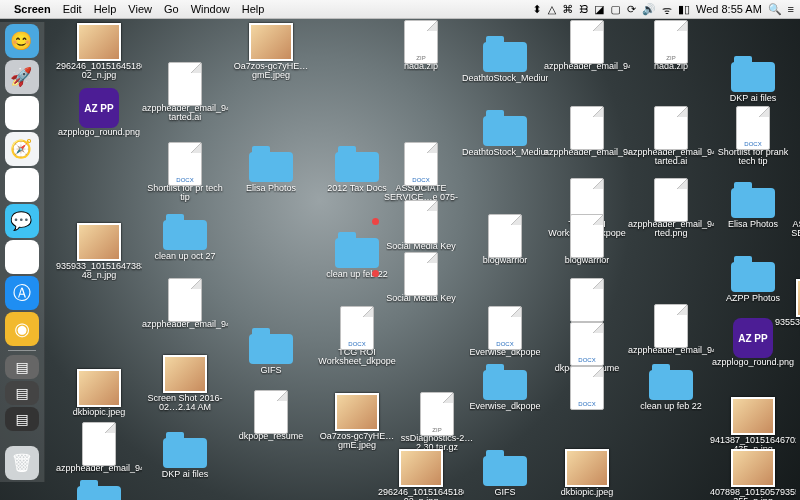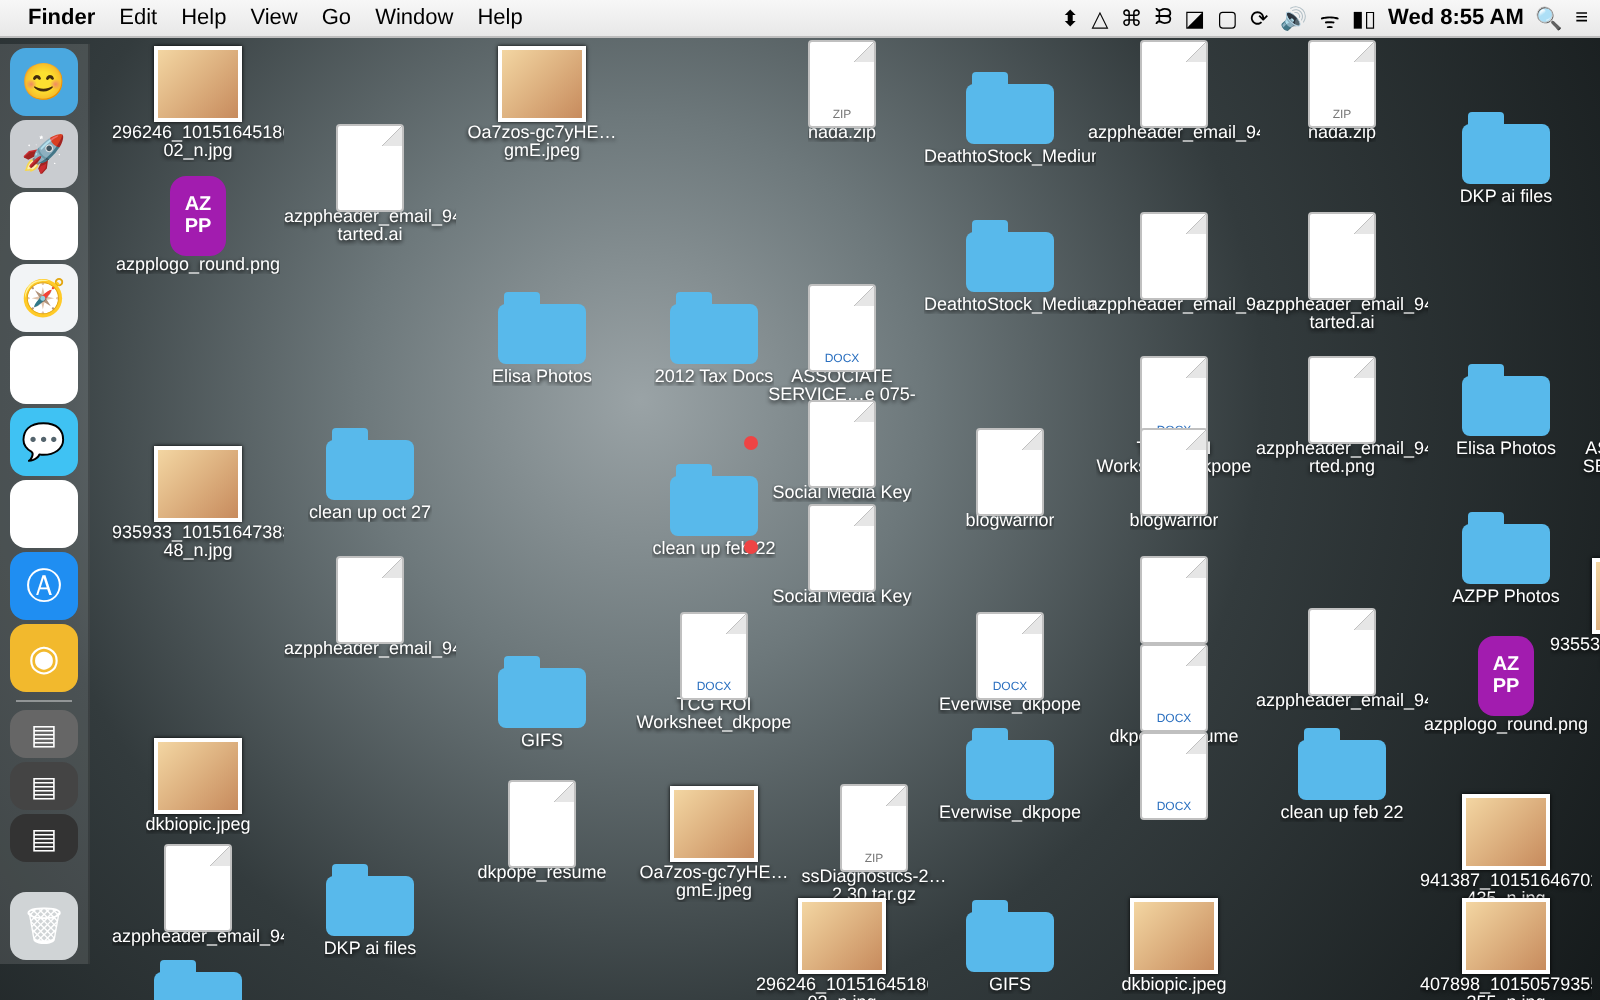--- a/index.html
+++ b/index.html
@@ -2,49 +2,49 @@
 <html><head>
 <meta charset="utf-8">
 <style>
   html,body{margin:0;padding:0;width:800px;height:500px;overflow:hidden;font-family:-apple-system,"Helvetica Neue",Arial,sans-serif;font-size:9px;color:#fff;user-select:none}
   body{background:radial-gradient(circle at 40% 40%,#9aa3a6 0%,#6d787b 25%,#333b3d 55%,#151a1b 100%)}
   
   .menubar{position:absolute;top:0;left:0;right:0;height:18px;background:linear-gradient(#f7f7f7,#e8e8e8);border-bottom:1px solid #bdbdbd;display:flex;align-items:center;padding:0 6px;color:#000;font-size:11px}
   .menubar .apple{font-size:13px;margin-right:8px}
   .menubar .menu{margin-right:12px}
   .menubar .tray{margin-left:auto;display:flex;align-items:center;gap:6px;font-size:11px}
-  .clock{font-weight:700}
+  .clock{font-weight:400}
   
   .dock{position:absolute;left:0;top:22px;bottom:18px;width:40px;display:flex;flex-direction:column;gap:2px;padding:2px;background:rgba(255,255,255,.12);border-right:1px solid rgba(0,0,0,.2);align-items:center}
   .dock-item{width:34px;height:34px;border-radius:8px;background:#5fa9e6;display:flex;align-items:center;justify-content:center;font-size:18px;color:#fff}
   .dock-sep{width:28px;height:1px;background:rgba(255,255,255,.4);margin:2px 0}
   .trash{margin-top:auto;width:34px;height:34px;border-radius:8px;background:#d0d4d6;display:flex;align-items:center;justify-content:center;font-size:18px}
   
   .desktop{position:absolute;left:42px;top:18px;right:0;bottom:0}
   .item{position:absolute;width:78px;display:flex;flex-direction:column;align-items:center;text-align:center;gap:2px}
   .item .lbl{text-shadow:0 1px 2px #000;line-height:1.05;max-width:86px;overflow:hidden}
   .ic{width:44px;height:36px;display:flex;align-items:center;justify-content:center}
   
   .folder{background:#58b9eb;border-radius:4px;position:relative;width:44px;height:30px;margin-top:6px}
   .folder:before{content:"";position:absolute;top:-6px;left:3px;width:18px;height:8px;background:#58b9eb;border-radius:2px 2px 0 0}
   .doc{width:32px;height:40px;background:#fff;border:1px solid #c0c0c0;border-radius:2px;position:relative;display:flex;flex-direction:column;justify-content:flex-end;align-items:center;color:#888;font-size:7px;padding-bottom:2px}
   .doc:before{content:"";position:absolute;top:0;right:0;width:10px;height:10px;background:linear-gradient(135deg,#fff 49%,#c0c0c0 50%,#e6e6e6 51%)}
   .doc.docx:after{content:"DOCX";position:absolute;bottom:2px;font-size:6px;color:#2a6fbf}
   .doc.zip{color:#777}
   .doc.zip:after{content:"ZIP";position:absolute;bottom:2px;font-size:6px;color:#777}
   .img{width:44px;height:34px;background:linear-gradient(135deg,#f3d6a2,#c78b5d);border:2px solid #fff;box-shadow:0 0 2px #000}
-  .app{width:28px;height:40px;border-radius:8px;background:#a21caf;display:flex;align-items:center;justify-content:center;font-weight:bold;color:#fff;font-size:10px}
+  .app{width:40px;height:40px;border-radius:8px;background:#4c1d95;display:flex;align-items:center;justify-content:center;font-weight:bold;color:#fff;font-size:10px}
   .badge-red{width:7px;height:7px;background:#e44;border-radius:50%;position:absolute;left:-10px;top:14px}
 </style>
 </head>
 <body>
 
 <div class="menubar">
   <span class="apple"></span>
-  <span class="menu" style="font-weight:600">Finder</span>
+  <span class="menu" style="font-weight:600">Screen</span>
   <span class="menu">Edit</span>
   <span class="menu">Help</span>
   <span class="menu">View</span>
   <span class="menu">Go</span>
   <span class="menu">Window</span>
   <span class="menu">Help</span>
   <div class="tray">
     <span>⬍</span>
     <span>△</span>
     <span>⌘</span>
@@ -114,31 +114,43 @@
       <div class="ic">
         <div class="folder"></div>
       </div>
     </div>
     <div class="item" style="left: 104px; top: 48px;">
       <div class="ic">
         <div class="doc"></div>
       </div>
       <div class="lbl">azppheader_email_940pix…tarted.ai</div>
     </div>
+    <div class="item" style="left: 104px; top: 128px;">
+      <div class="ic">
+        <div class="doc docx"></div>
+      </div>
+      <div class="lbl">Shortlist for pr tech tip</div>
+    </div>
     <div class="item" style="left: 104px; top: 196px;">
       <div class="ic">
         <div class="folder"></div>
       </div>
       <div class="lbl">clean up oct 27</div>
     </div>
     <div class="item" style="left: 104px; top: 264px;">
       <div class="ic">
         <div class="doc"></div>
       </div>
       <div class="lbl">azppheader_email_940pixwide.ai</div>
+    </div>
+    <div class="item" style="left: 104px; top: 338px;">
+      <div class="ic">
+        <div class="img"></div>
+      </div>
+      <div class="lbl">Screen Shot 2016-02…2.14 AM</div>
     </div>
     <div class="item" style="left: 104px; top: 414px;">
       <div class="ic">
         <div class="folder"></div>
       </div>
       <div class="lbl">DKP ai files</div>
     </div>
     <div class="item" style="left: 190px; top: 6px;">
       <div class="ic">
         <div class="img"></div>
@@ -337,20 +349,26 @@
       <div class="ic">
         <div class="folder"></div>
       </div>
       <div class="lbl">clean up feb 22</div>
     </div>
     <div class="item" style="left: 672px; top: 38px;">
       <div class="ic">
         <div class="folder"></div>
       </div>
       <div class="lbl">DKP ai files</div>
+    </div>
+    <div class="item" style="left: 672px; top: 92px;">
+      <div class="ic">
+        <div class="doc docx"></div>
+      </div>
+      <div class="lbl">Shortlist for prank tech tip</div>
     </div>
     <div class="item" style="left: 672px; top: 164px;">
       <div class="ic">
         <div class="folder"></div>
       </div>
       <div class="lbl">Elisa Photos</div>
     </div>
     <div class="item" style="left: 672px; top: 238px;">
       <div class="ic">
         <div class="folder"></div>

